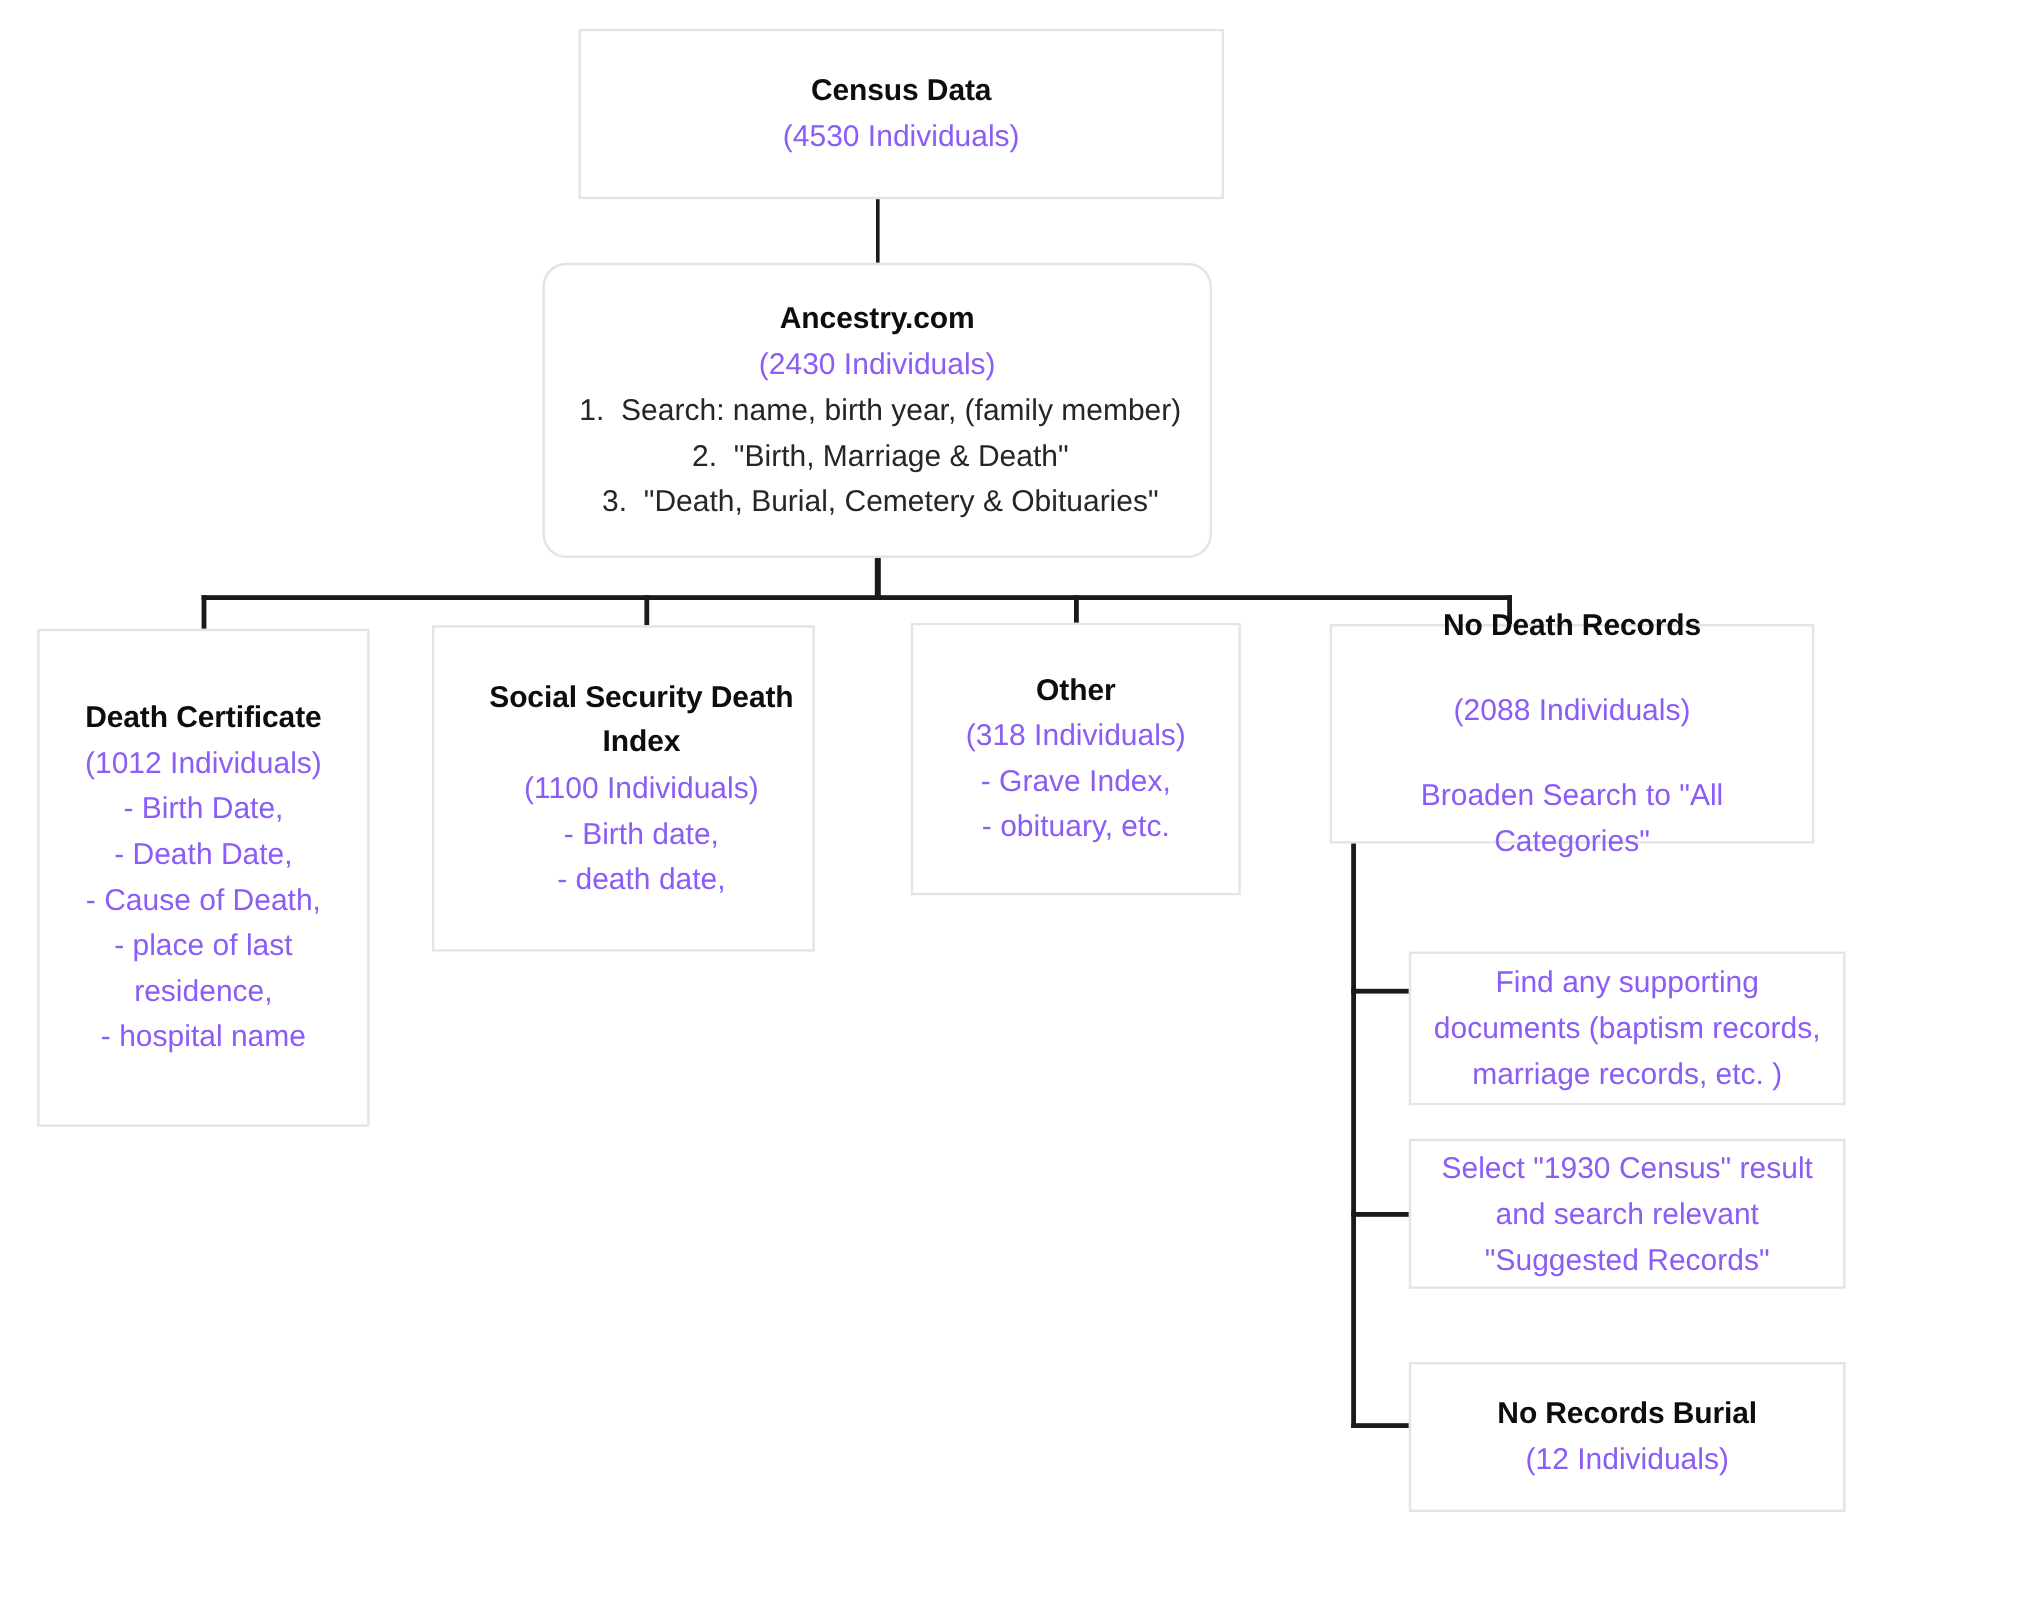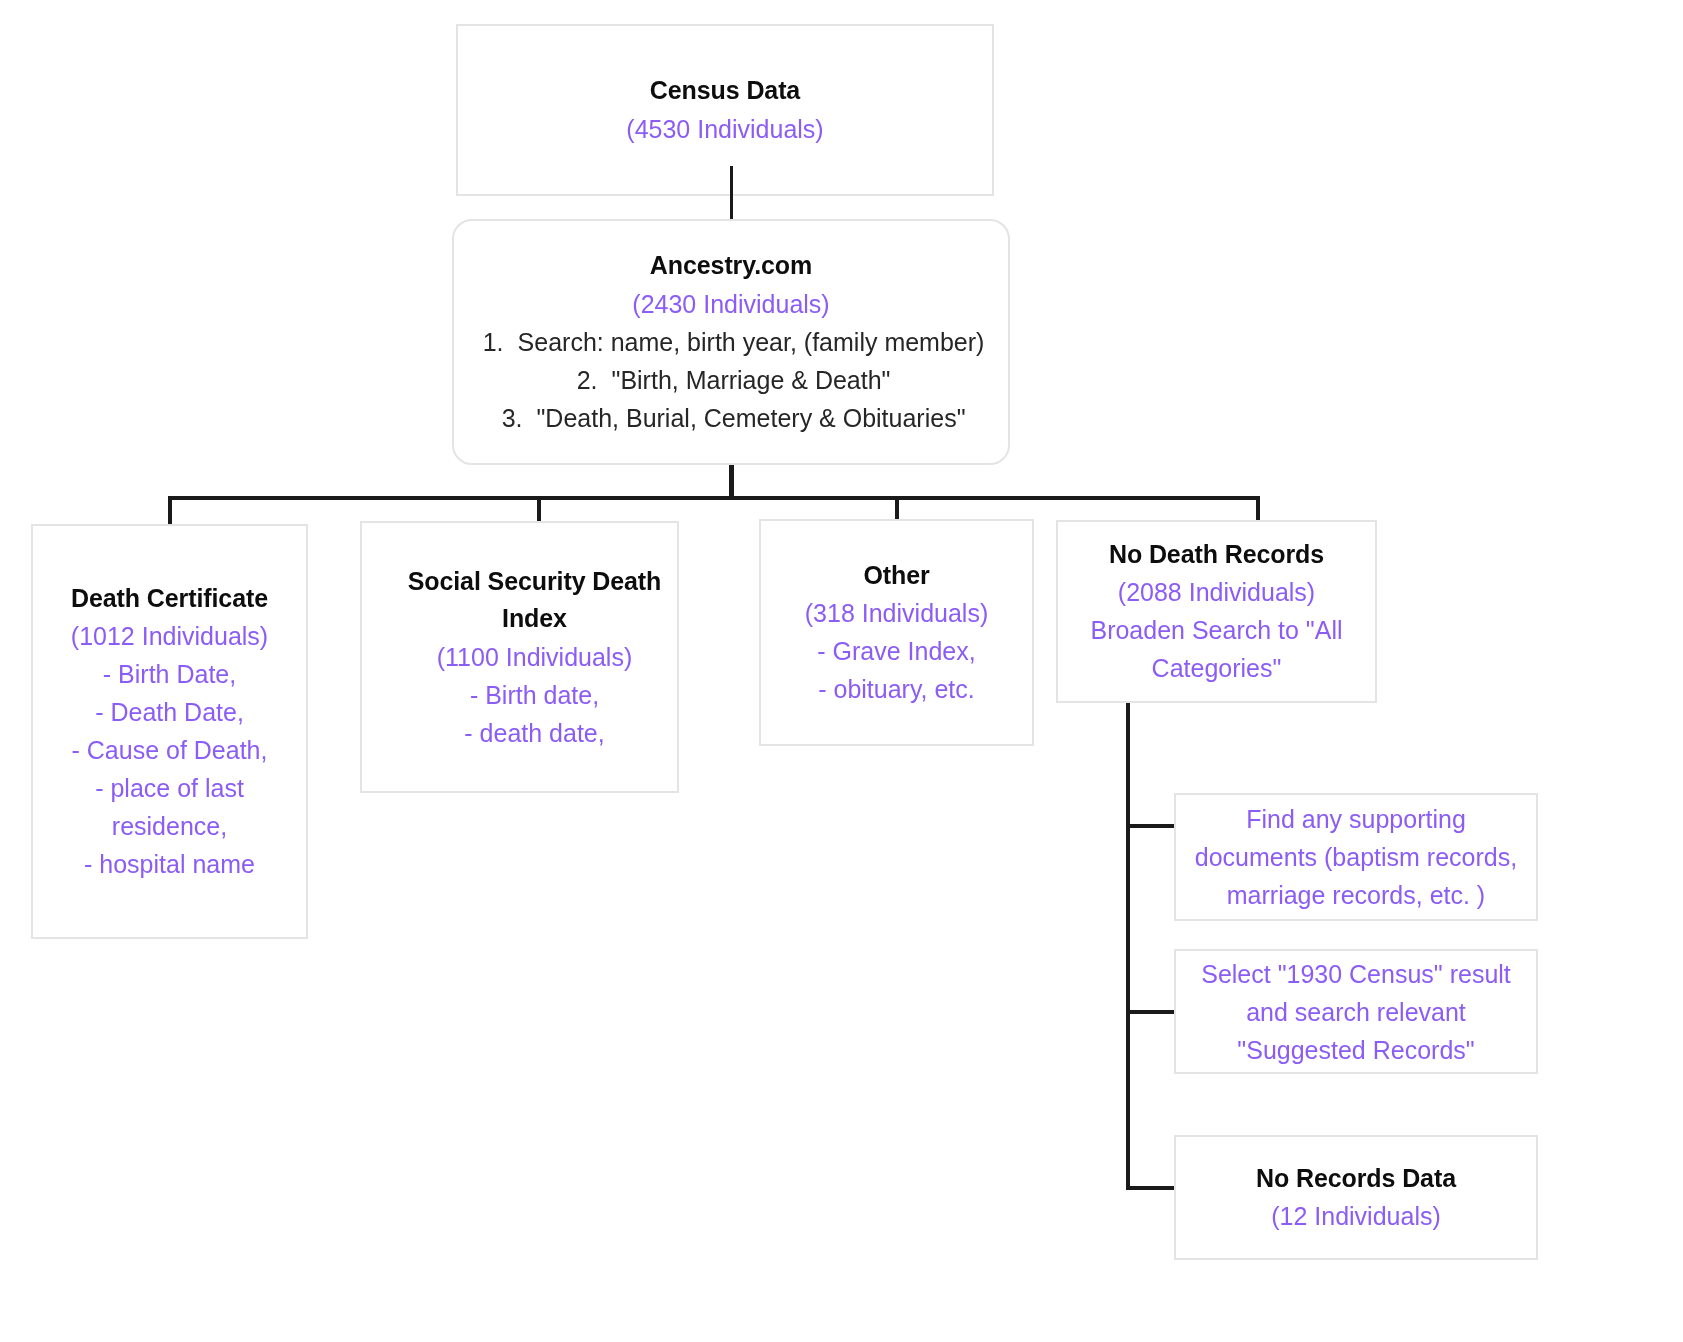--- a/index.html
+++ b/index.html
@@ -62,26 +62,26 @@
   }
   .numrow .num { min-width: 26px; text-align: right; }
 
   
   .conn {
     position: absolute;
     background: #1a1a1a;
   }
 
   
-  #node-census      { left: 456px;  top: 24px;   width: 538px;  height: 172px; }
+  #node-census      { left: 482px;  top: 24px;   width: 538px;  height: 142px; }
   #node-ancestry    { left: 452px;  top: 219px;  width: 558px;  height: 246px; border-radius: 20px; }
   #node-deathcert   { left: 31px;   top: 524px;  width: 277px;  height: 415px; }
   #node-ssdi        { left: 360px;  top: 521px;  width: 319px;  height: 272px; padding-left: 40px; }
   #node-other       { left: 759px;  top: 519px;  width: 275px;  height: 227px; }
-  #node-nodeath     { left: 1056px; top: 520px;  width: 321px;  height: 183px; }
+  #node-nodeath     { left: 1108px; top: 520px;  width: 404px;  height: 183px; gap: 33px; }
   #node-support     { left: 1174px; top: 761px;  width: 364px;  height: 128px; margin-top: 32px; }
   #node-select1930  { left: 1174px; top: 949px;  width: 364px;  height: 125px; }
   #node-norecords   { left: 1174px; top: 1135px; width: 364px;  height: 125px; }
 </style>
 </head>
 <body>
 
 <div id="canvas">
 
   <div class="node" id="node-census">
@@ -155,17 +155,17 @@
 
   <div class="node" id="node-support">
     <div class="line wrap">Find any supporting documents (baptism records, marriage records, etc. )</div>
   </div>
 
   <div class="node" id="node-select1930">
     <div class="line wrap">Select "1930 Census" result and search relevant "Suggested Records"</div>
   </div>
 
   <div class="node" id="node-norecords">
-    <div class="title">No Records Data</div>
+    <div class="title">No Records Burial</div>
     <div class="line">(12 Individuals)</div>
   </div>
 
 </div>
 
 </body></html>

